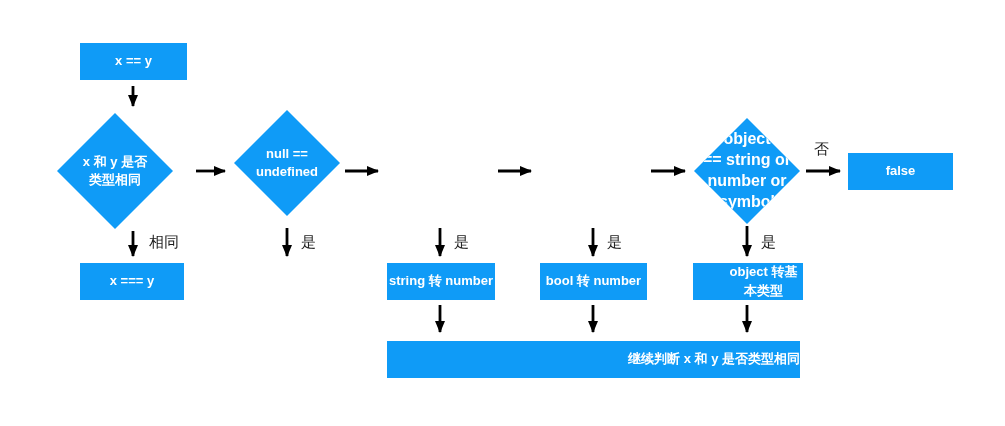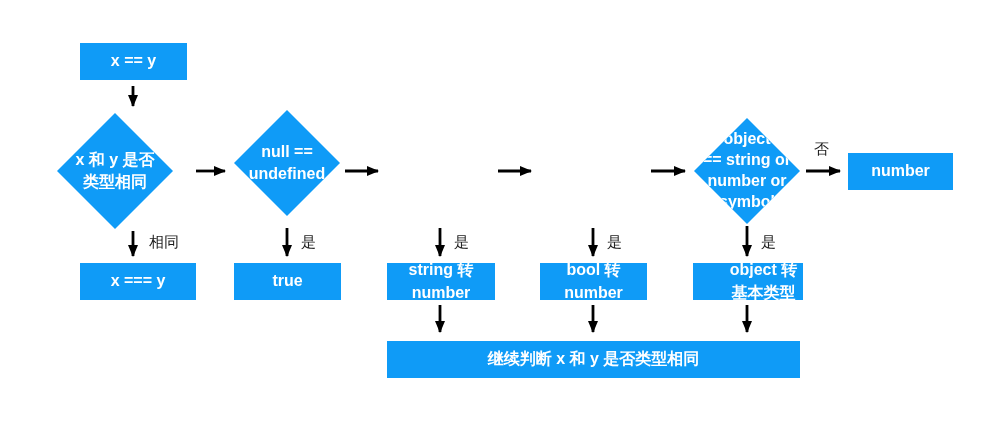--- a/index.html
+++ b/index.html
@@ -36,21 +36,21 @@
   .arrow-head { fill: var(--arrow); }
   .node {
     position: absolute;
     background: var(--node-fill);
     color: var(--node-text);
     display: flex;
     flex-direction: column;
     align-items: center;
     justify-content: center;
     text-align: center;
-    font-size: 16px;
+    font-size: 13px;
     font-weight: 600;
     line-height: 1.4;
   }
   .rect { height: 37px; }
   .diamond {
     clip-path: polygon(50% 0, 100% 50%, 50% 100%, 0 50%);
   }
   .diamond.small-text { font-size: 16px; line-height: 1.3; }
   .edge-label {
     position: absolute;
@@ -104,45 +104,42 @@
 
 
 
   <div class="node diamond small-text" style="left:694px; top:118px; width:106px; height:106px;">
     <span class="line">object</span>
     <span class="line">== string or</span>
     <span class="line">number or</span>
     <span class="line">symbol</span>
   </div>
 
-  <div class="node rect" style="left:80px; top:263px; width:116px;">
+  <div class="node rect" style="left:80px; top:263px; width:104px;">
     <span class="line">x === y</span>
   </div>
 
-  <div class="node rect" style="left:234px; top:263px; width:107px;">
-    <span class="line">true</span>
-  </div>
 
   <div class="node rect" style="left:387px; top:263px; width:108px;">
     <span class="line">string 转 number</span>
   </div>
 
   <div class="node rect" style="left:540px; top:263px; width:107px;">
     <span class="line">bool 转 number</span>
   </div>
 
   <div class="node rect" style="left:693px; top:263px; width:110px;padding-left:31px;">
     <span class="line">object 转基本类型</span>
   </div>
 
   <div class="node rect" style="left:848px; top:153px; width:105px;">
-    <span class="line">number</span>
+    <span class="line">false</span>
   </div>
 
-  <div class="node rect" style="left:387px; top:341px; width:413px;">
+  <div class="node rect" style="left:387px; top:341px; width:413px;align-items:flex-end;">
     <span class="line">继续判断 x 和 y 是否类型相同</span>
   </div>
 
   <div class="edge-label" style="left:149px; top:233px;">相同</div>
   <div class="edge-label" style="left:301px; top:233px;">是</div>
   <div class="edge-label" style="left:454px; top:233px;">是</div>
   <div class="edge-label" style="left:607px; top:233px;">是</div>
   <div class="edge-label" style="left:761px; top:233px;">是</div>
   <div class="edge-label" style="left:814px; top:140px;">否</div>
 

